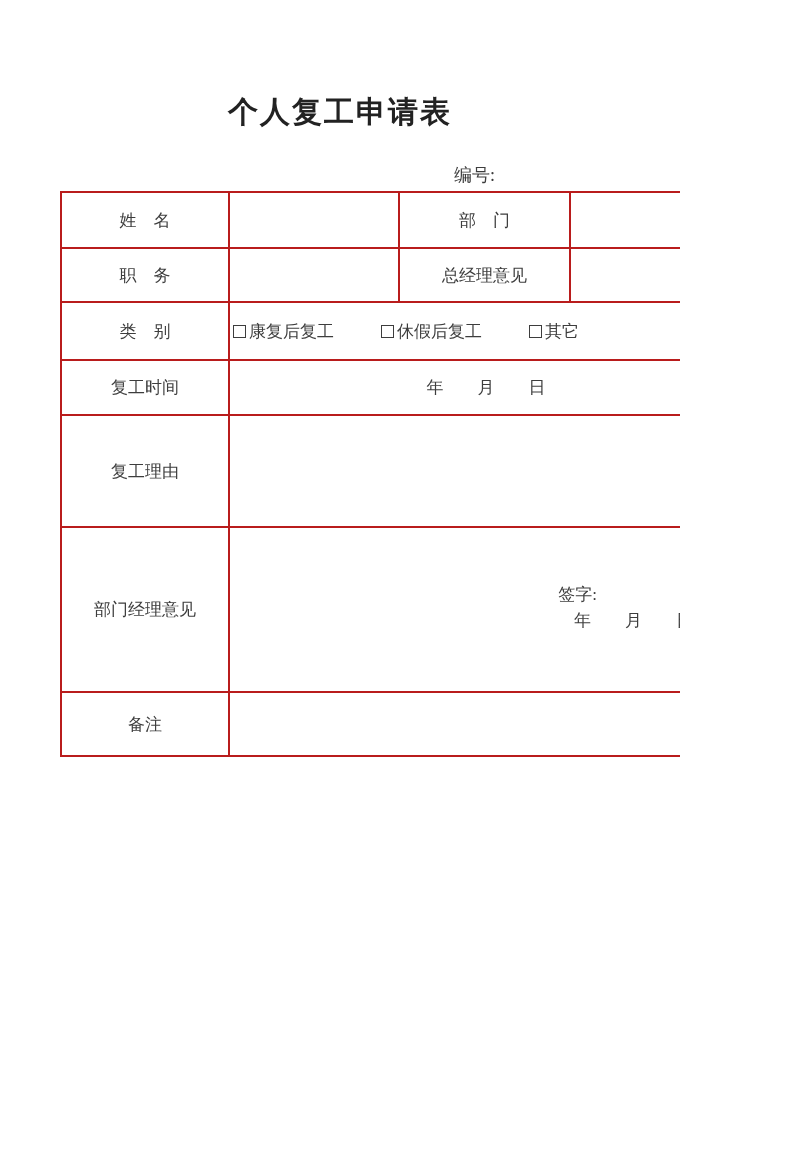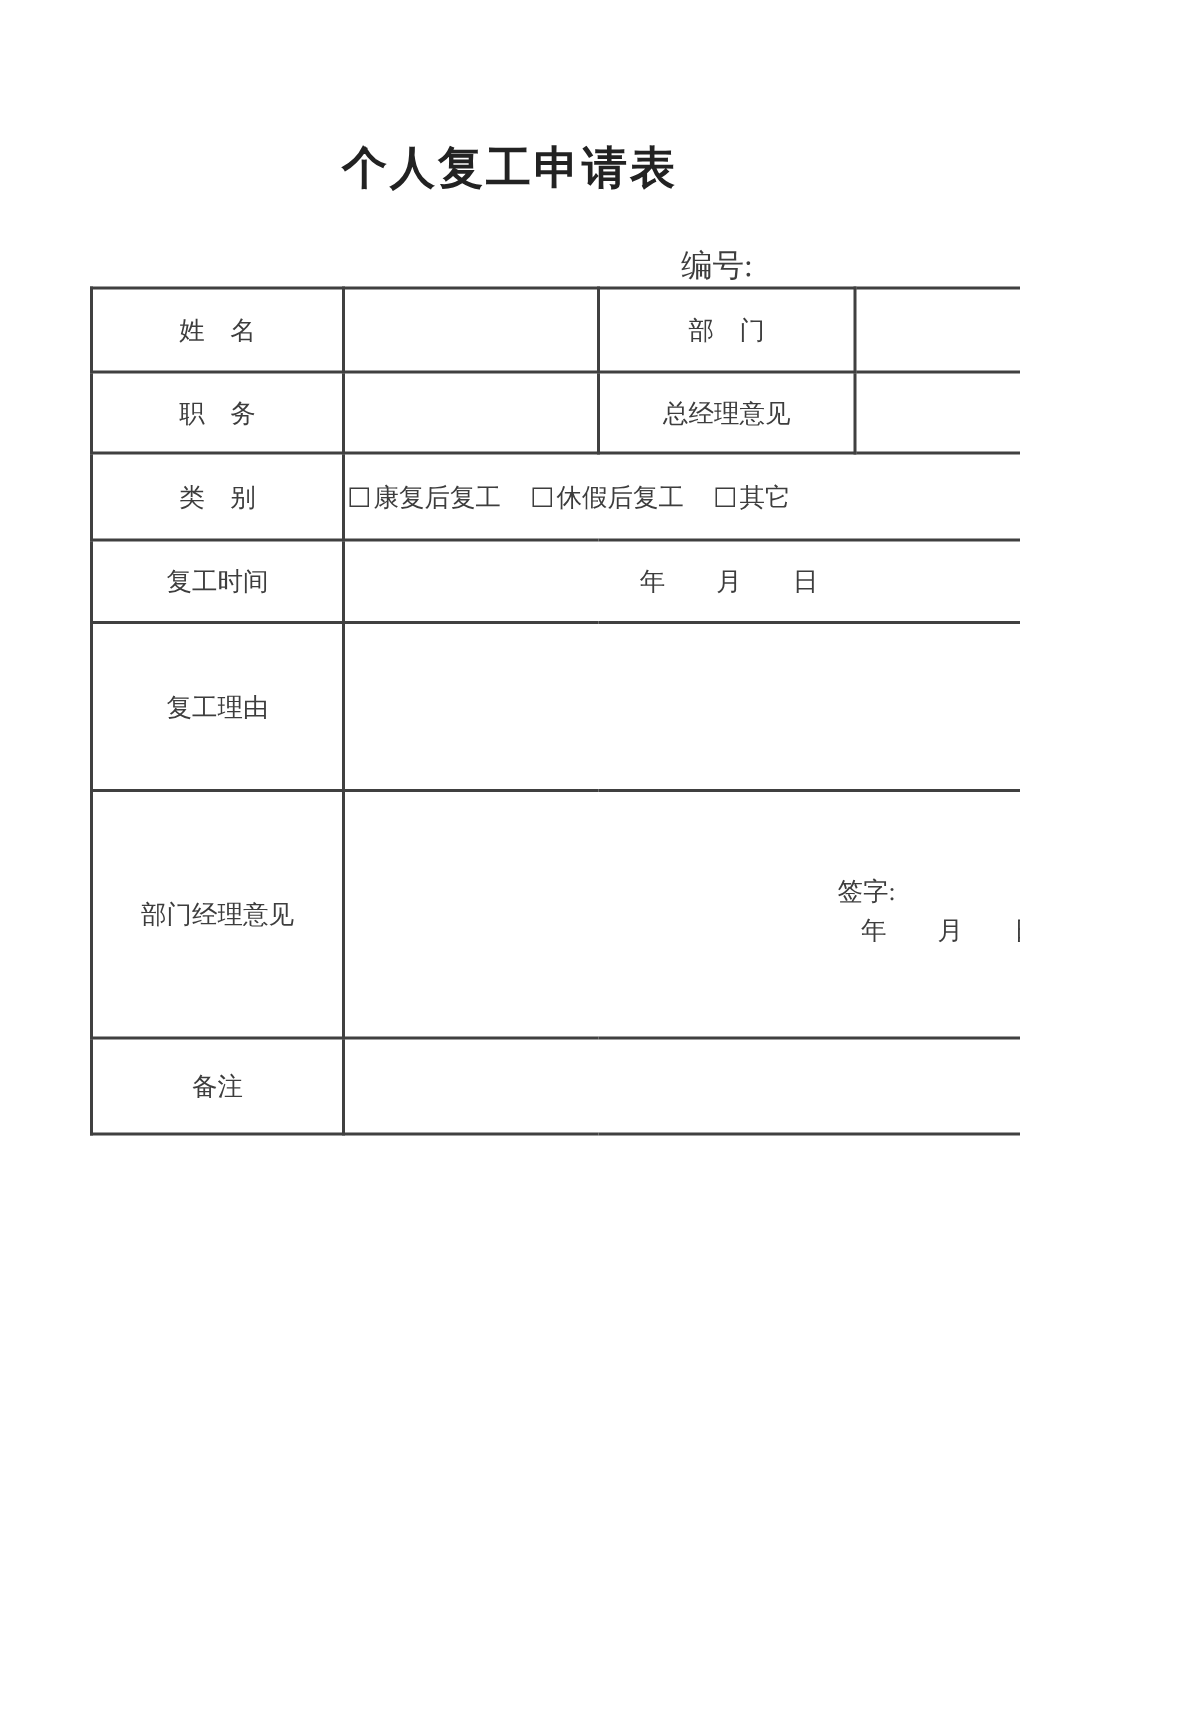--- a/index.html
+++ b/index.html
@@ -22,43 +22,43 @@
     font-family: "Liberation Sans", sans-serif;
     font-size: 30px;
     font-weight: 700;
     letter-spacing: 2px;
     color: #222222;
   }
   .number {
     position: absolute;
     top: 163px;
     left: 454px;
-    font-size: 21px;
+    font-size: 18px;
     color: #3d3d3d;
   }
   table.form {
     position: absolute;
     top: 191px;
     left: 60px;
     width: 682px;
     border-collapse: collapse;
     table-layout: fixed;
   }
   table.form td {
-    border: 2px solid #404040;
+    border: 2px solid #b91c1c;
     font-size: 17px;
     color: #3d3d3d;
     vertical-align: middle;
     padding: 0;
   }
   .label-cell { text-align: center; }
   .cat-cell .opts {
     display: flex;
     align-items: flex-start;
-    gap: 21px;
+    gap: 47px;
     padding-left: 3px;
   }
   .opt { display: inline-flex; align-items: center; }
   .cbx {
     display: inline-block;
     width: 11px;
     height: 11px;
     border: 1.5px solid #3d3d3d;
     margin-right: 3px;
     flex: 0 0 auto;

